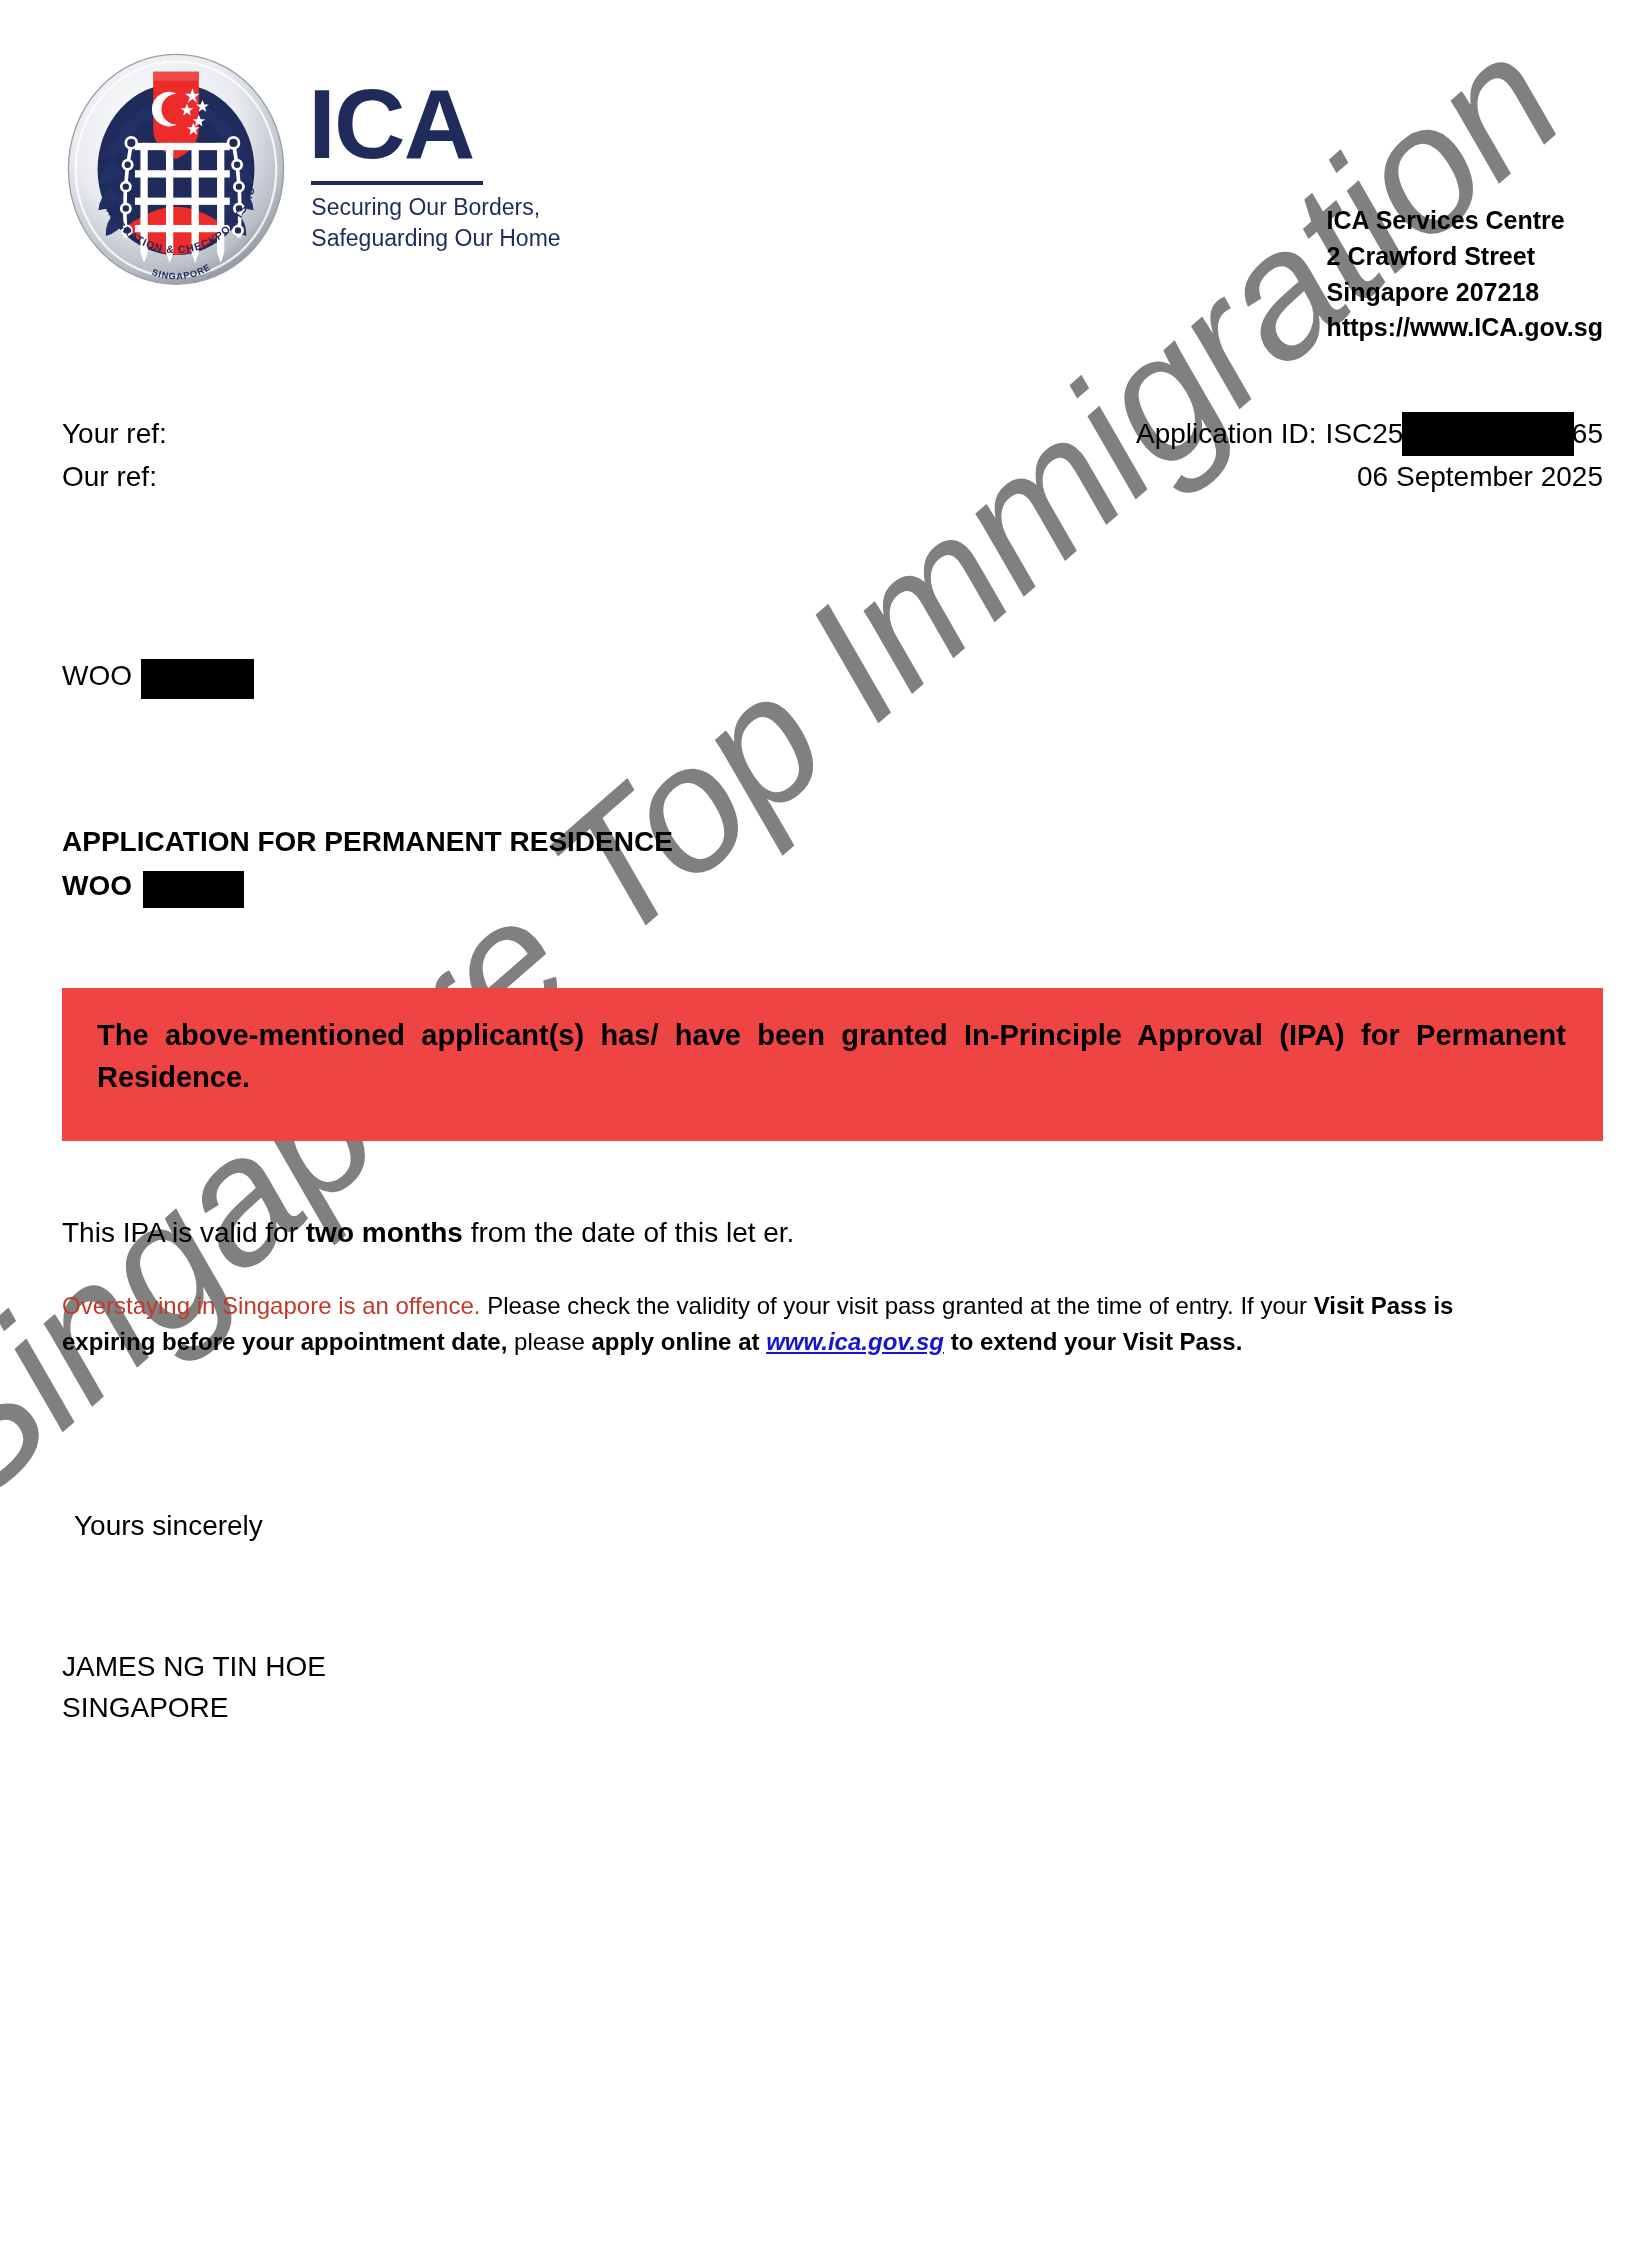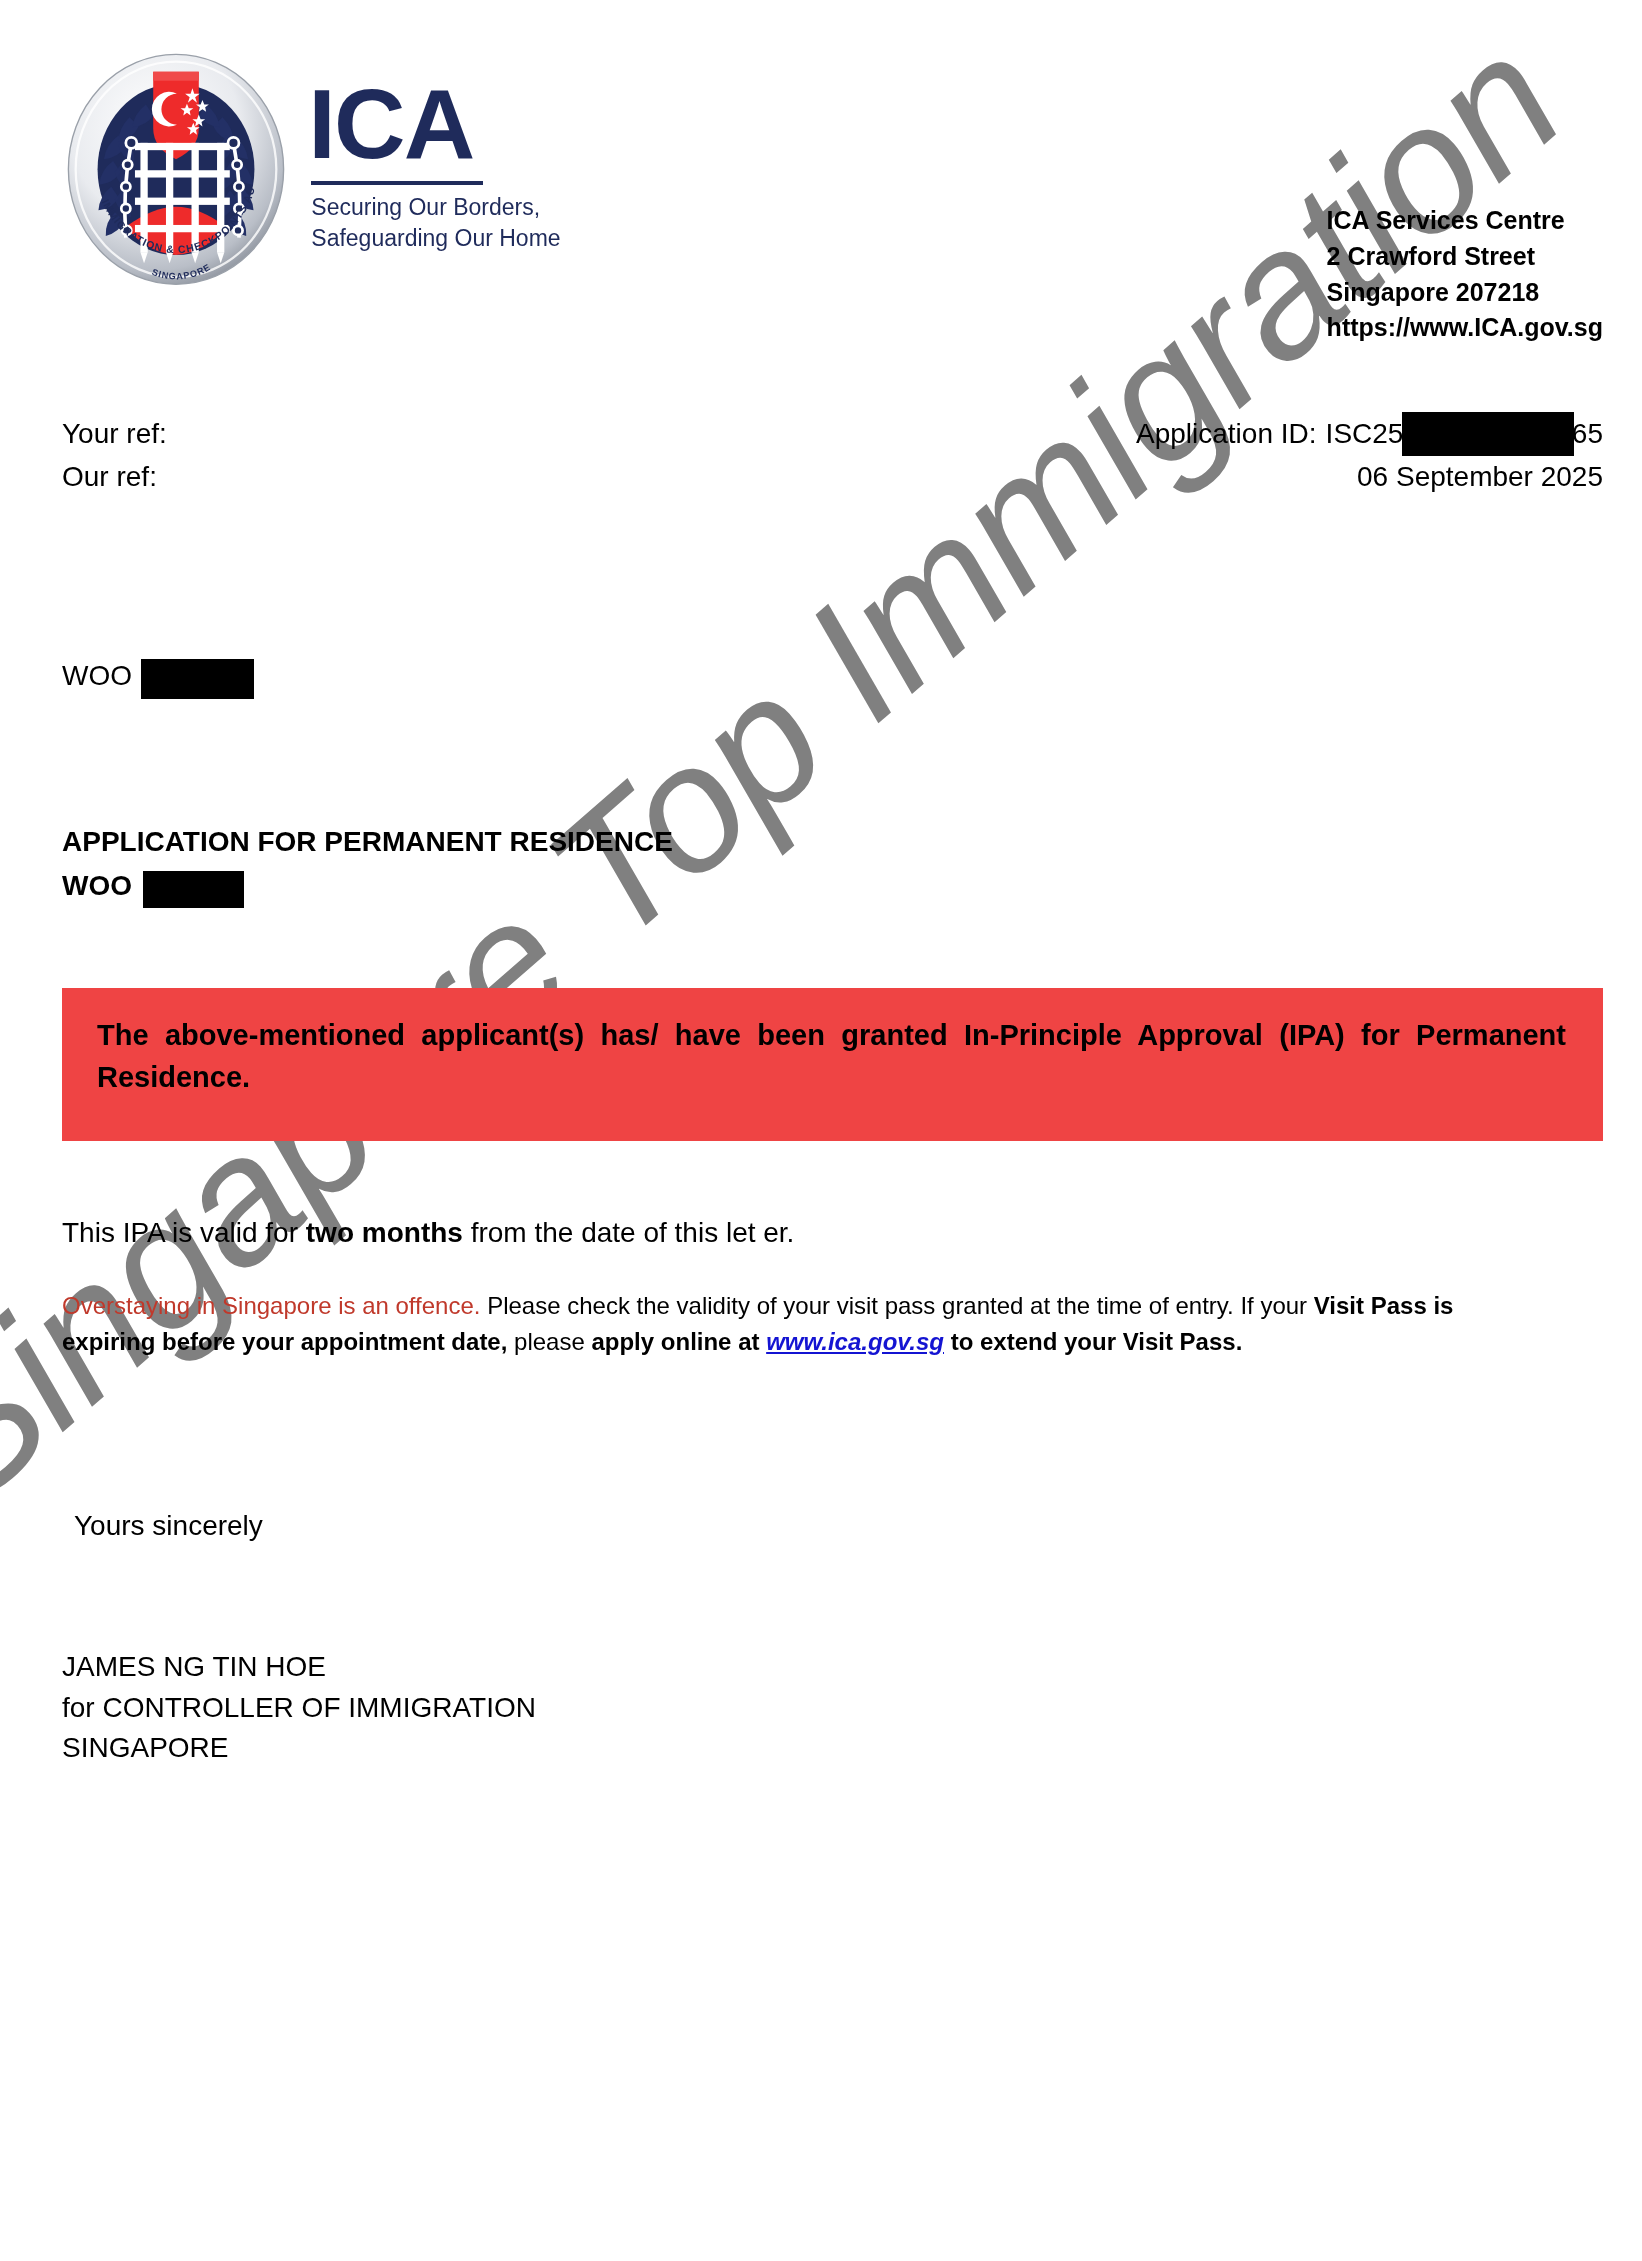--- a/index.html
+++ b/index.html
@@ -358,19 +358,18 @@
     </div>
 
     <div class="body-p1"><span>This IPA is valid for </span><b>two months</b><span> from the date of this let er.</span></div>
 
     <div class="body-p2"><span class="red">Overstaying in Singapore is an offence.</span><span> Please check the validity of your visit pass granted at the time of entry. If your </span><b>Visit Pass is expiring before your appointment date,</b><span> please </span><b>apply online at </b><a class="link" href="#">www.ica.gov.sg</a><b> to extend your Visit Pass.</b></div>
 
     <div class="sign-off">Yours sincerely</div>
 
     <div class="signature-block">
       <div>JAMES NG TIN HOE</div>
-      <div>for CONTROLLER OF IMMIGRATION</div>
       <div>SINGAPORE</div>
     </div>
 
   </div>
 </div>
 
 
 </body></html>

